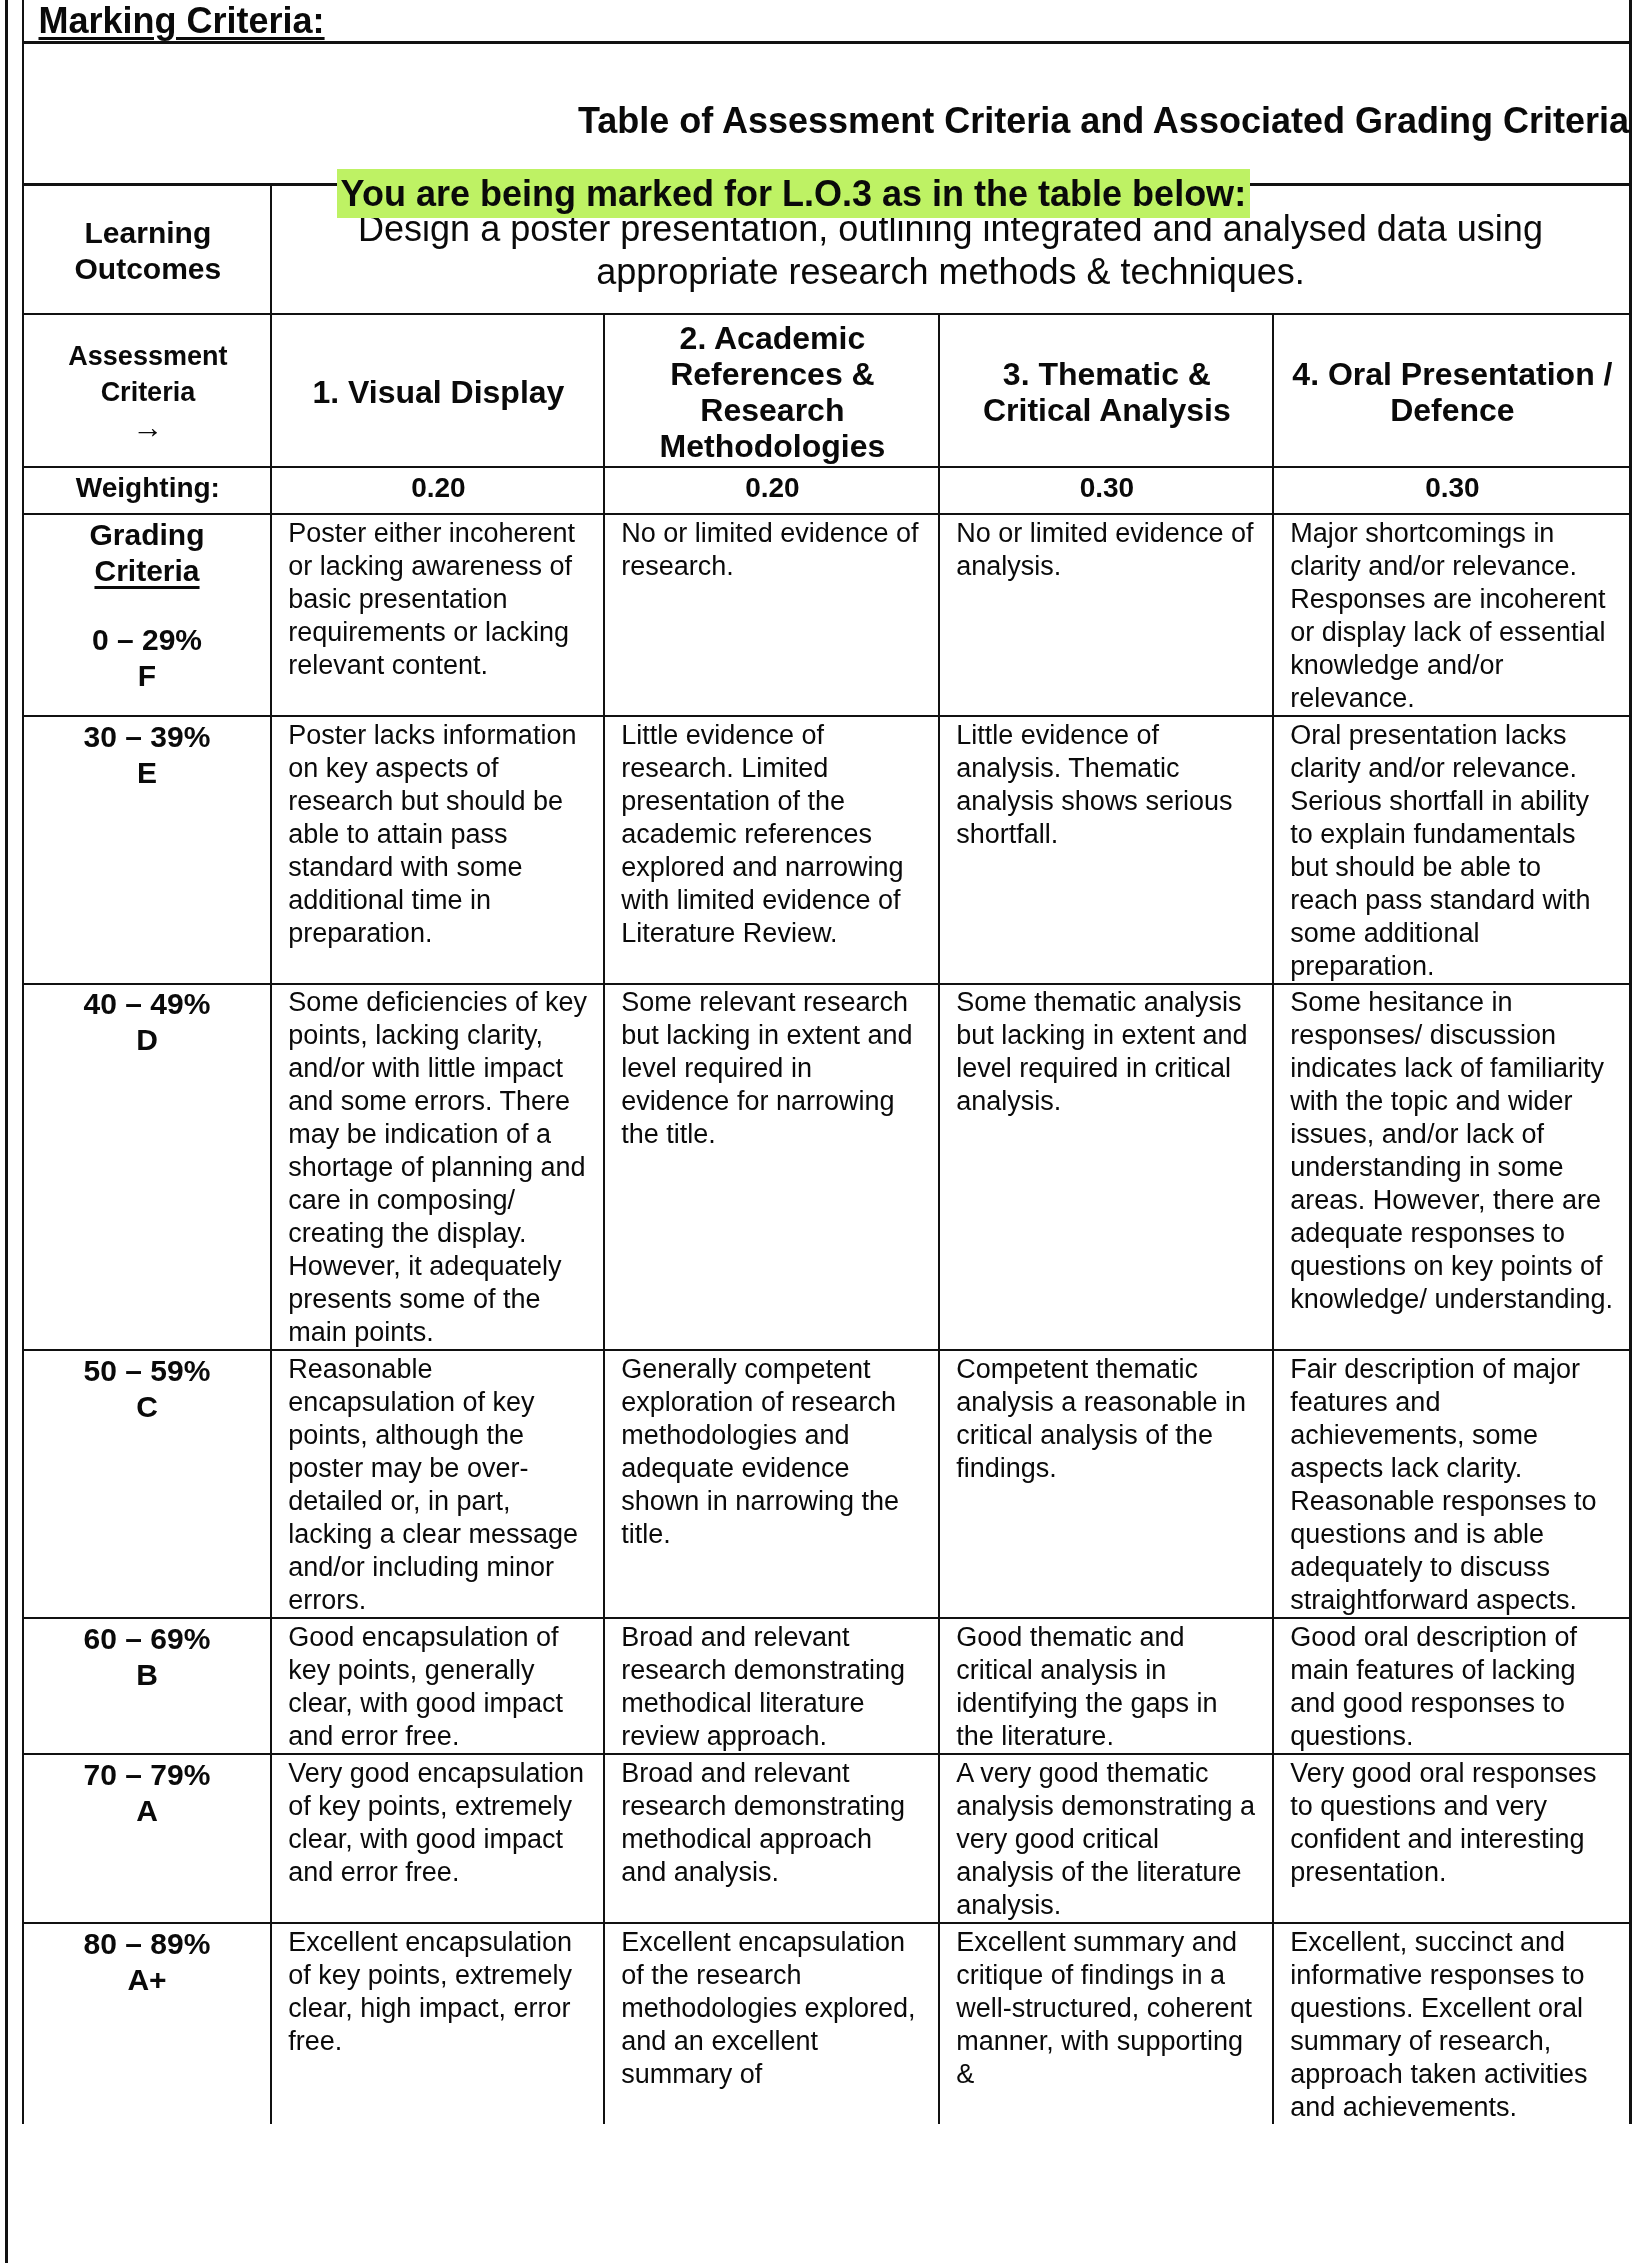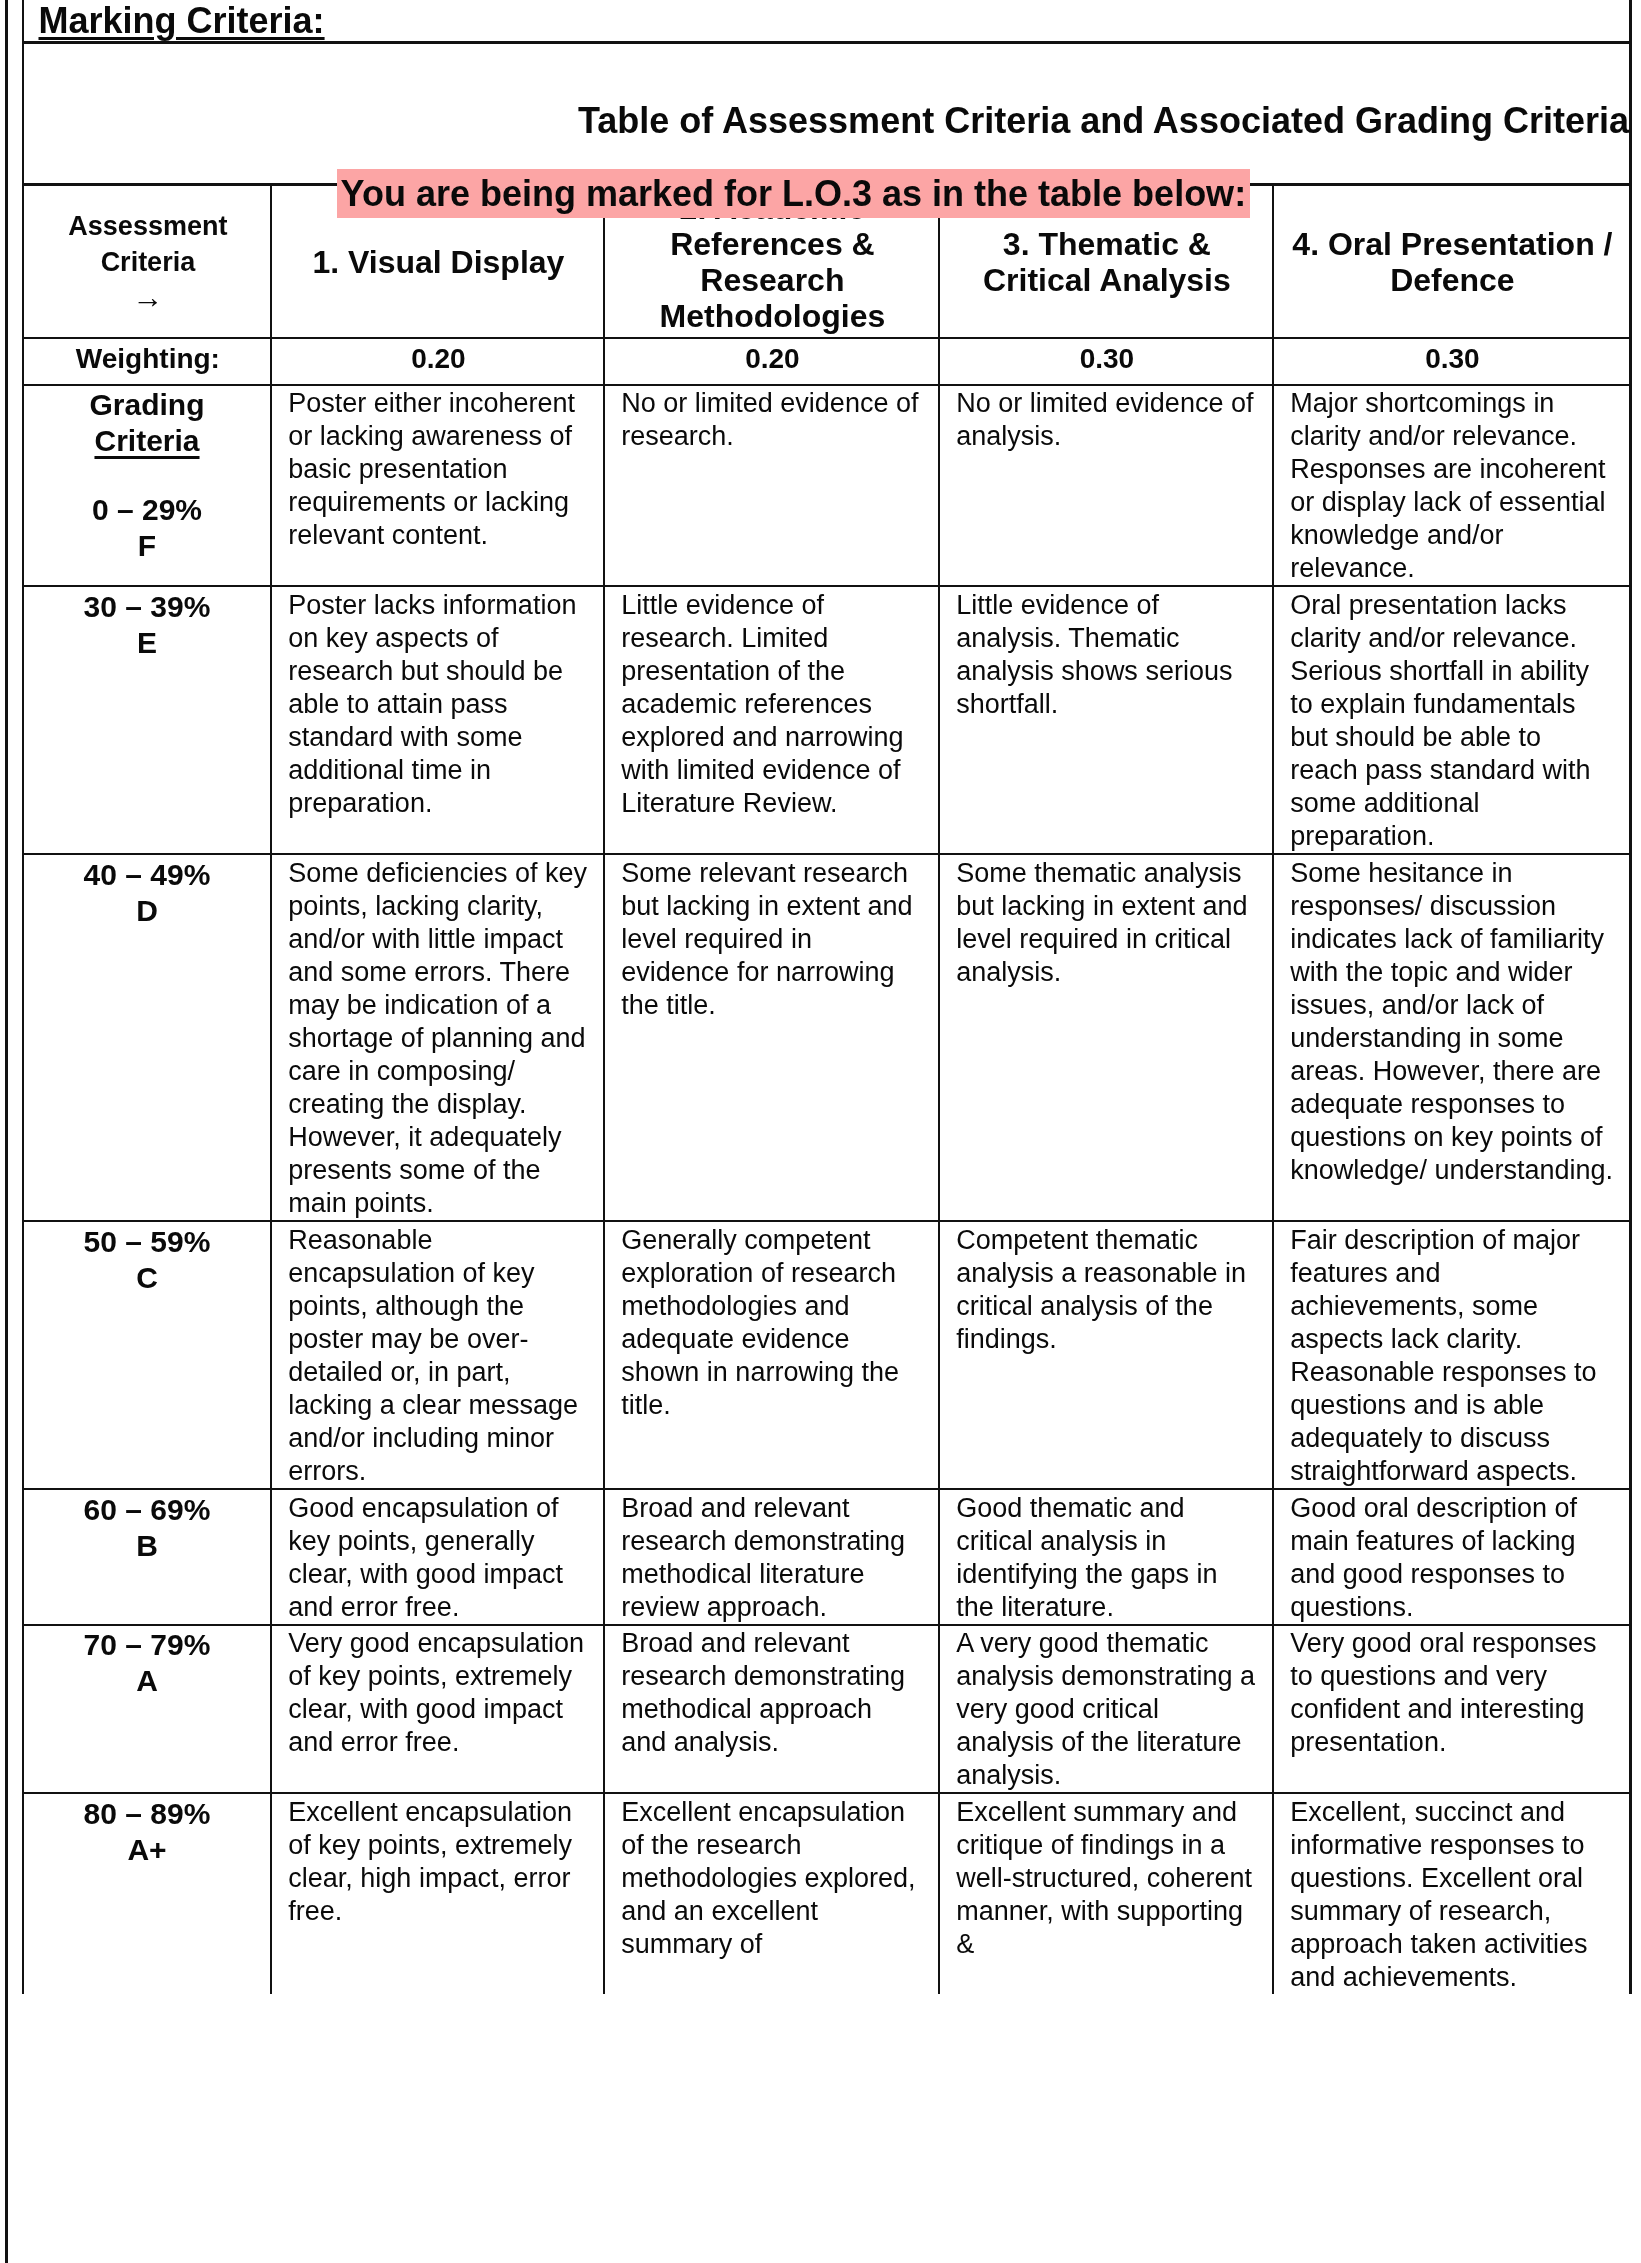--- a/index.html
+++ b/index.html
@@ -160,32 +160,36 @@
 <div class="outer-line"></div>
 
 <div class="doc">
 
   <div class="marking-title">
     <span>Marking Criteria:</span>
   </div>
 
   <div class="title-block">
     <div class="table-title">Table of Assessment Criteria and Associated Grading Criteria</div>
-    <div class="marked-for" style="background: #fca5a5;">You are being marked for L.O.3 as in the table below:</div>
+    <div class="marked-for" style="background: #bef264;">You are being marked for L.O.3 as in the table below:</div>
   </div>
 
   <table class="criteria">
     <colgroup>
       <col class="c0">
         <col class="c1">
         <col class="c2">
         <col class="c3">
         <col class="c4">
     </colgroup>
     <tbody>
+      <tr class="row-lo">
+        <td class="lo-label">Learning Outcomes</td>
+        <td class="lo-text" colspan="4">Design a poster presentation, outlining integrated and analysed data using appropriate research methods &amp; techniques.</td>
+      </tr>
 
       <tr class="row-ac">
         <td class="ac-label">
           <span>Assessment Criteria</span>
           <span class="arrow">→</span>
         </td>
         <td class="col-head">1. Visual Display</td>
         <td class="col-head">2. Academic References &amp; Research Methodologies</td>
         <td class="col-head">3. Thematic &amp; Critical Analysis</td>
         <td class="col-head">4. Oral Presentation / Defence</td>

